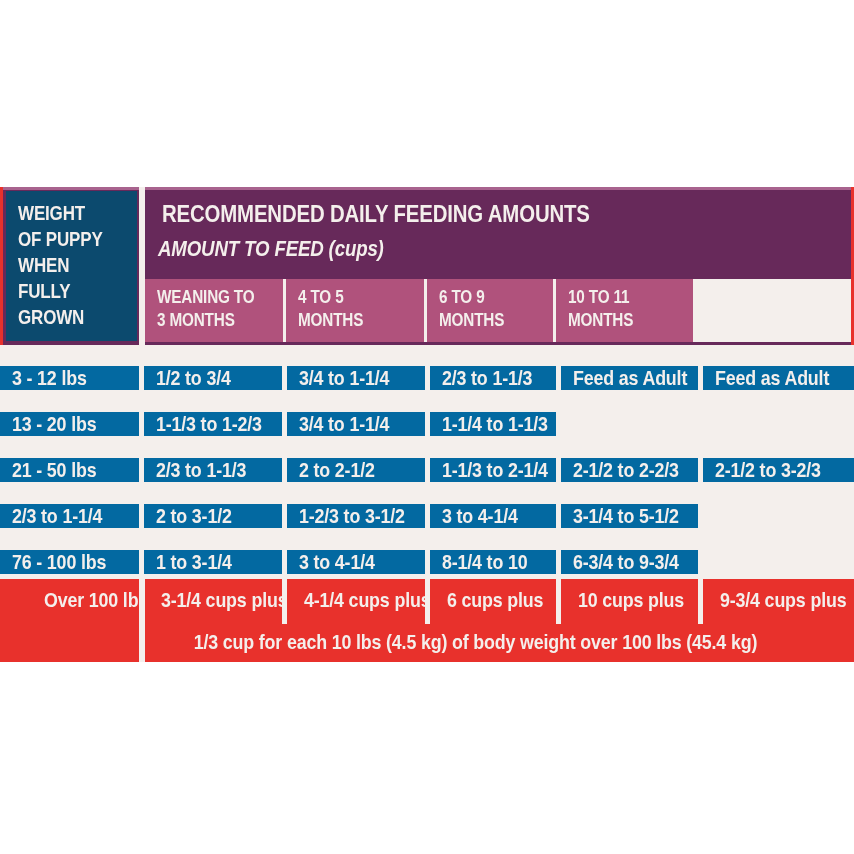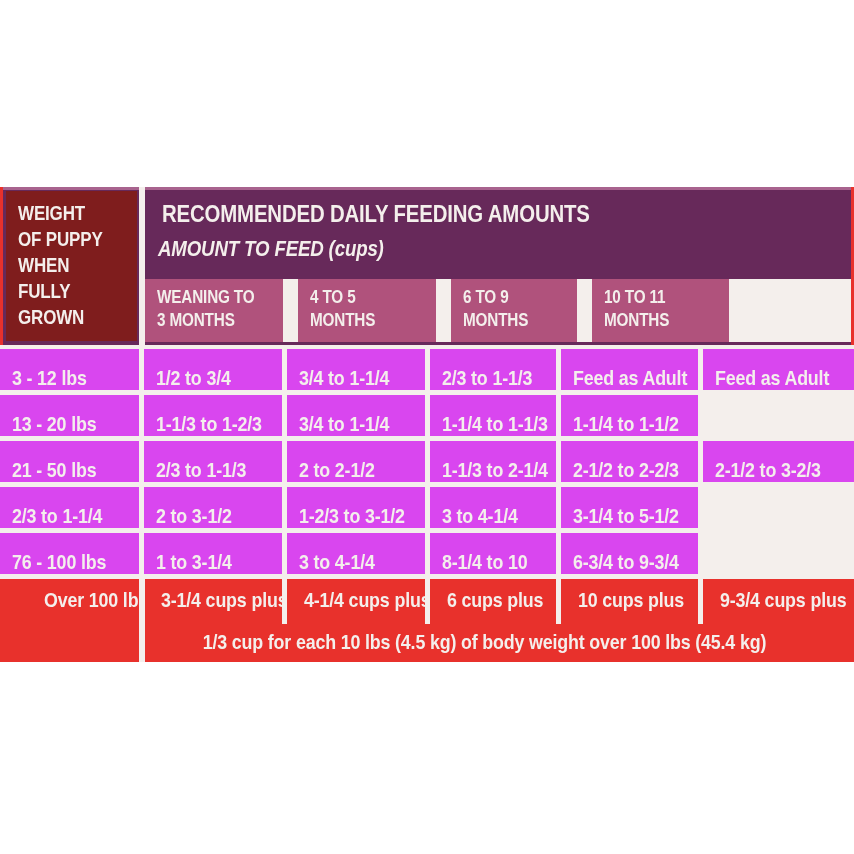--- a/index.html
+++ b/index.html
@@ -7,50 +7,50 @@
   body { font-family:"Liberation Sans", sans-serif; font-weight:700; }
 
   .page   { position:relative; width:854px; height:854px; background:#ffffff; }
   .chart  { position:absolute; top:187px; left:0; width:854px; height:475px; background:#e8312c; }
 
   
   .chart-header { position:absolute; top:0; left:0; width:854px; height:158px; }
   .header-bg    { position:absolute; top:0; left:3px; right:3px; bottom:0; background:#67295a;
                   border-top:3px solid #a8638e; }
   .corner-cell  { position:absolute; top:4px; left:6px; width:131px; height:150px;
-                  background:#7f1d1d; padding:9px 0 0 12px; }
+                  background:#0c4a6e; padding:9px 0 0 12px; }
   .header-vline { position:absolute; top:0; left:139px; width:6px; height:158px; background:#f4efec; }
   .chart-title    { position:absolute; top:13px; left:162px; }
   .chart-subtitle { position:absolute; top:49px; left:158px;font-style:italic; }
 
   .colheads { position:absolute; top:92px; left:139px; right:3px; height:63px;
               background:#f4efec; display:grid;
-              grid-template-columns:138px 138px 126px 137px 1fr; gap:15px;
+              grid-template-columns:138px 138px 126px 137px 1fr; gap:3px;
               padding-left:6px; }
   .colhead  { background:#b0527c; padding:7px 0 0 12px; }
 
   
   .data { position:absolute; top:158px; left:0; width:854px; height:317px;
           background:#f4efec; padding-top:4px; display:flex; flex-direction:column; }
   .row  { display:grid; grid-template-columns:139px 138px 138px 126px 137px 1fr;
           gap:5px; height:41px; margin-bottom:5px; background:#f4efec; }
-  .cell { background:#d946ef; display:flex; align-items:flex-end; padding-left:12px; overflow:hidden; }
+  .cell { background:#0369a1; display:flex; align-items:flex-start; padding-left:12px; overflow:hidden;margin-top:17px; }
 
   .last-block { position:relative; flex:1; background:#e8312c; }
   .last-row   { display:grid; grid-template-columns:144px 143px 143px 131px 142px 1fr; height:41px; }
   .lcell      { display:flex; align-items:center; padding-left:17px; overflow:hidden; }
   .lcell.first{ padding-left:12px;margin-left:32px; }
   .vbar       { position:absolute; top:0; background:#f4efec; }
   .vb-full    { left:139px; width:6px; height:100%; }
   .vb-2 { left:282px; width:5px; height:45px; }
   .vb-3 { left:425px; width:5px; height:45px; }
   .vb-4 { left:556px; width:5px; height:45px; }
   .vb-5 { left:698px; width:5px; height:45px; }
   .footnote { position:absolute; left:144px; right:30px; top:45px; height:36px;
-              display:flex; align-items:center; justify-content:center; }
+              display:flex; align-items:center; }
 
   
   .t { color:#f4efec; display:inline-block; white-space:nowrap;
        transform:scaleX(0.85); transform-origin:0 50%; letter-spacing:-0.2px; }
   .t-c { transform-origin:50% 50%; }
   .pre { white-space:pre; }
   .txt-title    { font-size:24px; }
   .txt-subtitle { font-size:22px; }
   .txt-corner   { font-size:20px; line-height:26px; }
   .txt-colhead  { font-size:18px; line-height:23px; }
@@ -132,23 +132,20 @@
           </div>
         <div class="cell">
             <span class="t txt-cell">1-1/3 to 1-2/3</span>
           </div>
         <div class="cell">
             <span class="t txt-cell">3/4 to 1-1/4</span>
           </div>
         <div class="cell">
             <span class="t txt-cell">1-1/4 to 1-1/3</span>
           </div>
-        <div class="cell">
-            <span class="t txt-cell">1-1/4 to 1-1/2</span>
-          </div>
       </div>
 
       <div class="row">
         <div class="cell">
             <span class="t txt-cell">21 - 50 lbs</span>
           </div>
         <div class="cell">
             <span class="t txt-cell">2/3 to 1-1/3</span>
           </div>
         <div class="cell">

